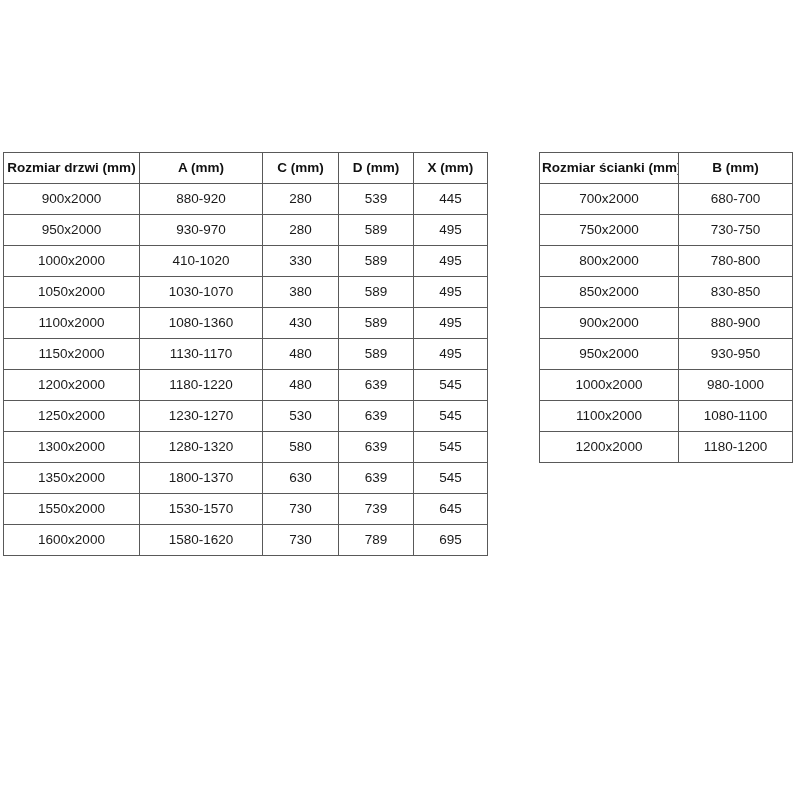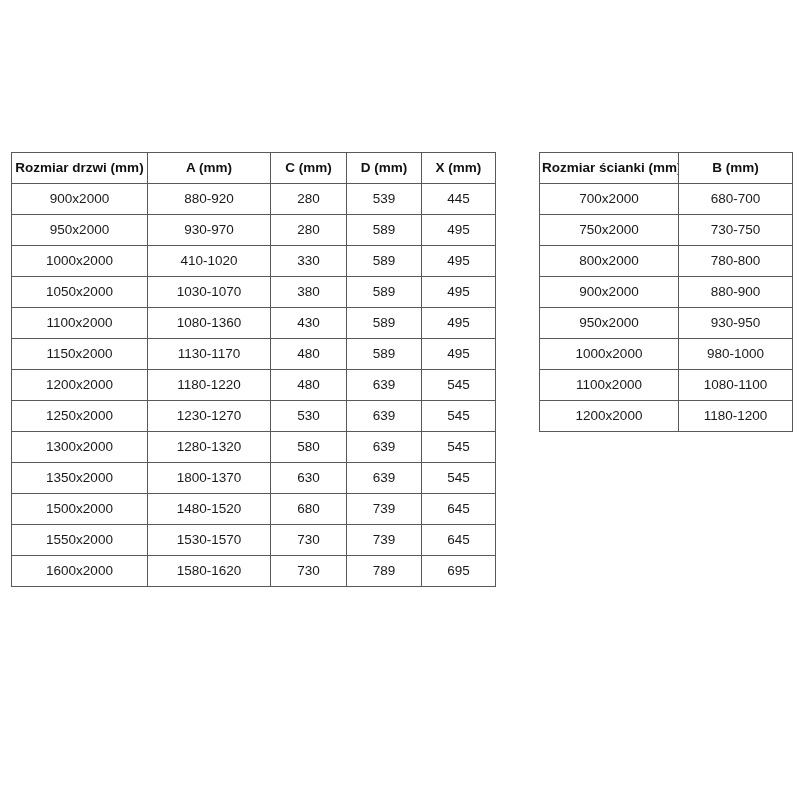--- a/index.html
+++ b/index.html
@@ -35,21 +35,21 @@
     vertical-align: middle;
     font-size: 13.5px;
     line-height: 1;
     white-space: nowrap;
     overflow: hidden;
   }
   table.spec th {
     font-weight: bold;
     color: #111111;
   }
-  #door-table { left: 11px; width: 484px; }
+  #door-table { left: 3px; width: 484px; }
   #wall-table { left: 539px; width: 253px; }
 </style>
 </head>
 <body>
 
 <div class="page">
 
   <table class="spec" id="door-table">
     <colgroup>
       <col style="width:136px">
@@ -132,27 +132,20 @@
           <td>545</td>
         </tr>
         <tr>
           <td>1350x2000</td>
           <td>1800-1370</td>
           <td>630</td>
           <td>639</td>
           <td>545</td>
         </tr>
         <tr>
-          <td>1500x2000</td>
-          <td>1480-1520</td>
-          <td>680</td>
-          <td>739</td>
-          <td>645</td>
-        </tr>
-        <tr>
           <td>1550x2000</td>
           <td>1530-1570</td>
           <td>730</td>
           <td>739</td>
           <td>645</td>
         </tr>
         <tr>
           <td>1600x2000</td>
           <td>1580-1620</td>
           <td>730</td>
@@ -180,20 +173,24 @@
         </tr>
         <tr>
           <td>750x2000</td>
           <td>730-750</td>
         </tr>
         <tr>
           <td>800x2000</td>
           <td>780-800</td>
         </tr>
         <tr>
+          <td>850x2000</td>
+          <td>830-850</td>
+        </tr>
+        <tr>
           <td>900x2000</td>
           <td>880-900</td>
         </tr>
         <tr>
           <td>950x2000</td>
           <td>930-950</td>
         </tr>
         <tr>
           <td>1000x2000</td>
           <td>980-1000</td>

